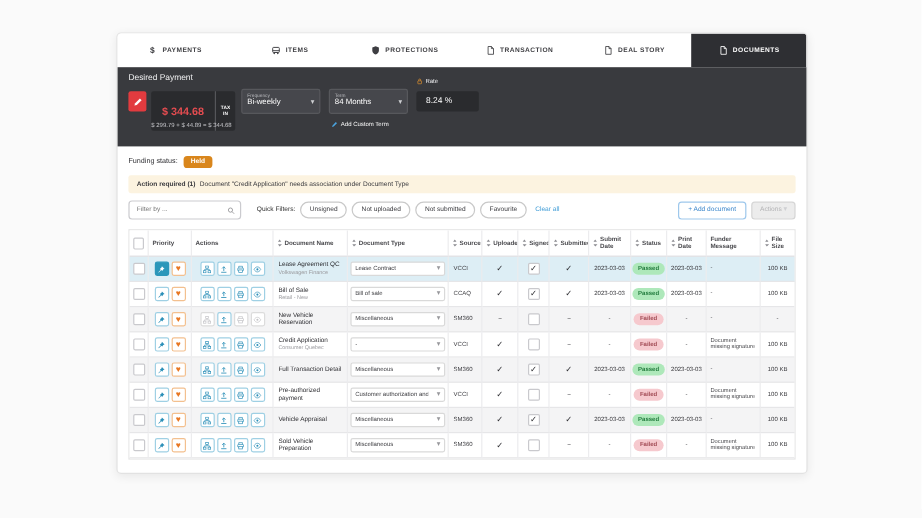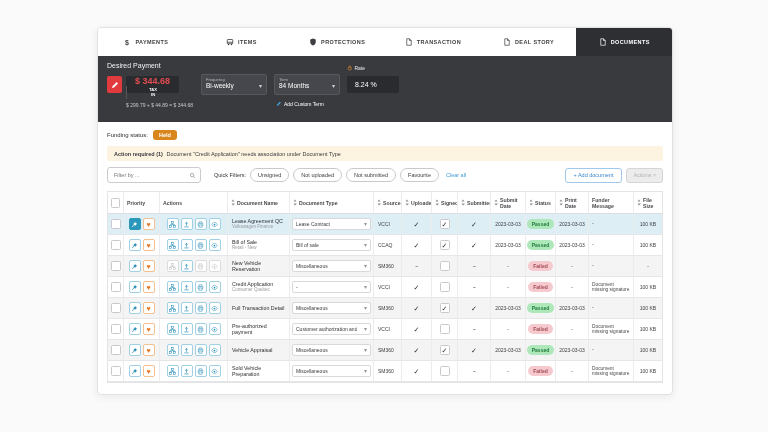--- a/index.html
+++ b/index.html
@@ -13,22 +13,22 @@
   .tab{flex:1;display:flex;align-items:center;justify-content:center;gap:4px;color:#3e3e42;
        font-size:5.5px;font-weight:bold;letter-spacing:.4px;cursor:pointer;}
   .tab .icon svg{width:8px;height:8px;display:block;}
   .tab.active{background:#2e2f33;color:#fff;}
   
   .panel{height:66px;background:#393a3e;position:relative;flex-shrink:0;color:#fff;}
   .panel-title{position:absolute;left:9px;top:6px;font-size:7px;color:#f1f1f2;}
   .pencil-btn{position:absolute;left:9px;top:20px;width:15px;height:17px;background:#e23b3f;border:none;
       border-radius:2px;display:flex;align-items:center;justify-content:center;color:#fff;cursor:pointer;padding:0;}
   .pencil-btn svg{width:8px;height:8px;}
-  .amount-box{position:absolute;left:28px;top:20px;height:17px;background:#2a2b2e;border-radius:2px;
-      display:flex;align-items:stretch;flex-direction:column;}
+  .amount-box{position:absolute;left:28px;top:20px;height:33px;background:#2a2b2e;border-radius:2px;
+      display:flex;align-items:stretch;}
   .amount{font-size:9px;font-weight:bold;color:#e34c50;padding:0 9px;display:flex;align-items:center;}
   .tax{border-left:1px solid #55565a;padding:2px 4px;font-size:4px;line-height:4.6px;color:#fff;
       font-weight:bold;display:flex;flex-direction:column;justify-content:center;text-align:center;cursor:pointer;}
   .dd{position:absolute;top:18px;height:21px;background:#46474c;border:1px solid #57585c;border-radius:2px;
       padding:2px 4px;box-sizing:border-box;cursor:pointer;}
   .dd-freq{left:103px;width:66px;}
   .dd-term{left:176px;width:66px;}
   .dd-label{font-size:4px;color:#b9babe;display:block;}
   .dd-value{font-size:6.5px;color:#fff;display:flex;justify-content:space-between;align-items:center;}
   .chev{color:#cfd0d3;font-size:6px;line-height:1;}

